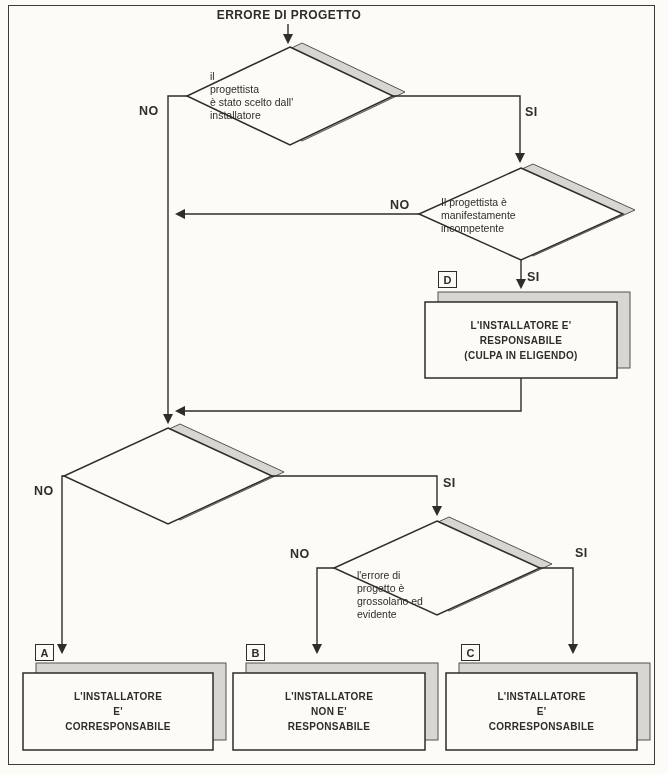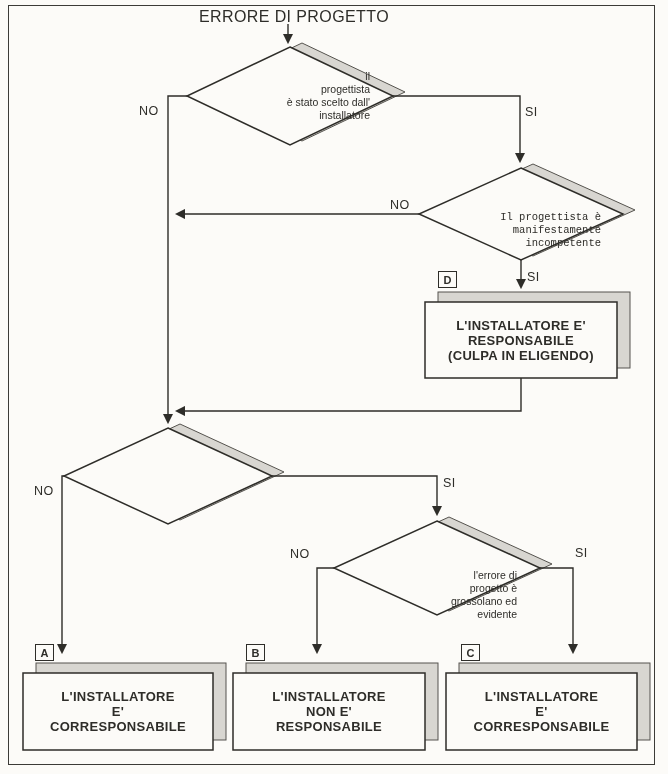--- a/index.html
+++ b/index.html
@@ -13,46 +13,46 @@
   }
   .frame{
     position:absolute;left:8px;top:5px;width:645px;height:758px;
     border:1.5px solid #3c3b37;
   }
   .stage{position:absolute;inset:0;}
   svg.wires{position:absolute;left:0;top:0;}
   .txt{
     position:absolute;
     white-space:pre-line;
-    text-align:right;
+    text-align:left;
     line-height:13px;
     font-size:10.5px;
     color:#2e2d29;
   }
   .title{
     position:absolute;
-    font-weight:normal;
-    font-size:16px;
+    font-weight:bold;
+    font-size:12px;
     letter-spacing:.4px;
-    text-align:right;
+    text-align:center;
     white-space:nowrap;
   }
   .boxtxt{
     position:absolute;
     display:flex;align-items:center;justify-content:center;
     text-align:center;
     white-space:pre-line;
     font-weight:bold;
-    font-size:13px;
+    font-size:10px;
     line-height:15px;
     letter-spacing:.3px;
   }
   .branch{
     position:absolute;
-    font-weight:normal;
+    font-weight:bold;
     font-size:12.5px;
     letter-spacing:.5px;
     white-space:nowrap;
   }
   .tag{
     position:absolute;
     width:17px;height:15px;
     border:1.4px solid #2e2d29;
     background:#fcfbf8;
     display:flex;align-items:center;justify-content:center;
@@ -109,21 +109,21 @@
       <path d="M540,568 L573,568 L573,652" marker-end="url(#arr)"></path>
     </g>
   </svg>
 
   <div class="title" style="left:189px;top:8px;width:200px;">ERRORE DI PROGETTO</div>
 
   <div class="txt" style="left:210px;top:70px;width:160px;">il
 progettista
 è stato scelto dall'
 installatore</div>
-  <div class="txt" style="left:441px;top:211px;width:160px;font-family:Liberation Mono, monospace;">Il progettista è
+  <div class="txt" style="left:441px;top:196px;width:160px;">Il progettista è
 manifestamente
 incompetente</div>
   <div class="txt" style="left:357px;top:569px;width:160px;">l'errore di
 progetto è
 grossolano ed
 evidente</div>
 
   <div class="boxtxt" style="left:425px;top:302px;width:192px;height:76px;">L'INSTALLATORE E'
 RESPONSABILE
 (CULPA IN ELIGENDO)</div>

